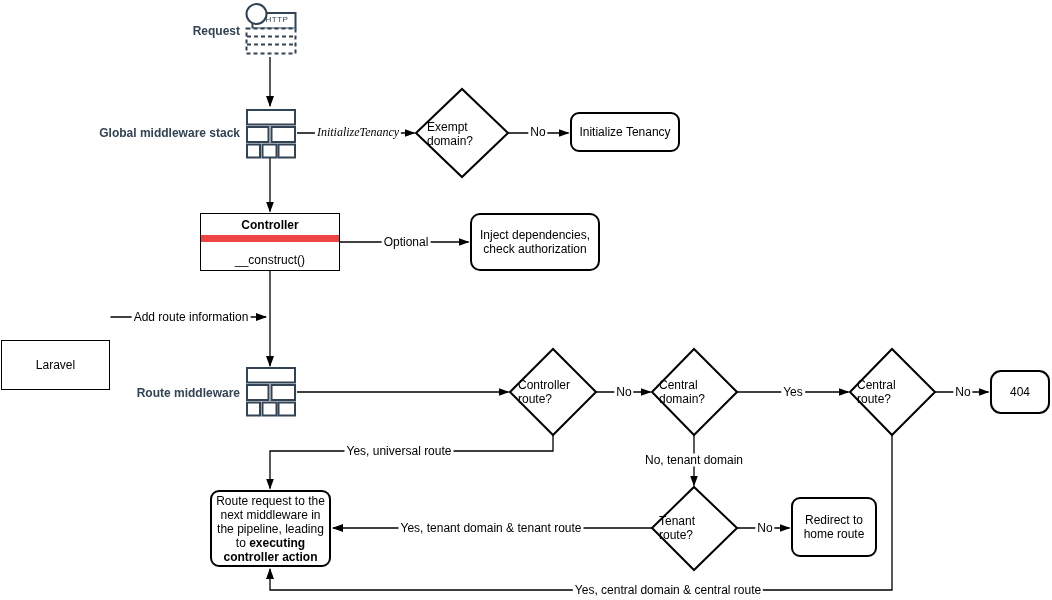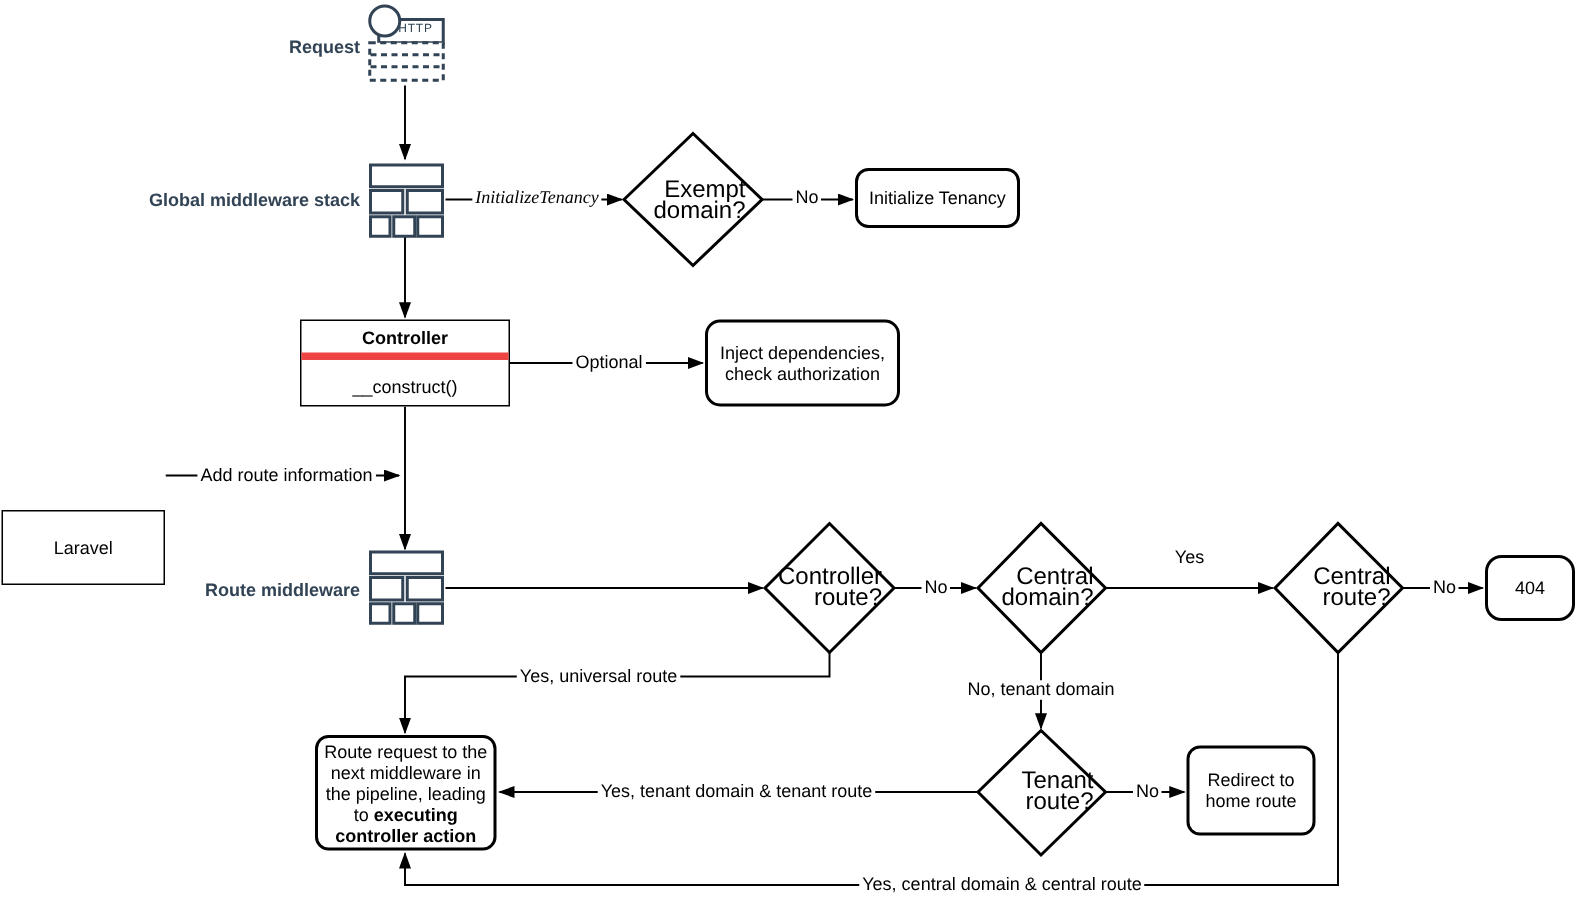--- a/index.html
+++ b/index.html
@@ -25,27 +25,27 @@
   .box.init-tenancy{left:570px;top:112px;width:110px;height:40px;}
   .box.inject{left:470px;top:213px;width:130px;height:58px;border-radius:10px;padding:4px;}
   .box.notfound{left:990px;top:370px;width:60px;height:44px;border-radius:11px;}
   .box.redirect{left:791px;top:497px;width:86px;height:60px;padding:4px;}
   .box.pass{left:210px;top:490px;width:121px;height:77px;padding:2px;}
   .box.laravel{left:1px;top:292px;width:109px;height:50px;}
 
   .uml{position:absolute;box-sizing:border-box;background:#fff;border:1.5px solid #000;
        left:200px;top:213px;width:140px;height:58px;font-size:12px;}
   .uml .uml-head{height:21px;display:flex;align-items:center;justify-content:center;
-       font-weight:bold;border-bottom:5px solid #ef4444;}
+       font-weight:bold;border-bottom:7px solid #ef4444;}
   .uml .uml-body{height:35px;display:flex;align-items:center;justify-content:center;}
 
   
   .dlabel{
-    position:absolute;width:70px;text-align:right;
-    font-size:16px;line-height:14px;color:#000;
+    position:absolute;width:70px;text-align:left;
+    font-size:12px;line-height:14px;color:#000;
     transform:translate(-50%,-50%);
   }
 
   
   .elabel{
     position:absolute;transform:translate(-50%,-50%);
     background:#fff;padding:0 2px;
     font-size:12px;line-height:13px;white-space:nowrap;color:#000;
   }
   .italic{font-style:italic;font-family:Liberation Serif, serif;}
@@ -168,21 +168,21 @@
   <div class="dlabel" style="left:553px;top:392px;">Controller route?</div>
   <div class="dlabel" style="left:694px;top:392px;">Central domain?</div>
   <div class="dlabel" style="left:892px;top:392px;">Central route?</div>
   <div class="dlabel" style="left:694px;top:528px;">Tenant route?</div>
 
   <div class="elabel italic" style="left:358px;top:132px;">InitializeTenancy</div>
   <div class="elabel" style="left:538px;top:132px;">No</div>
   <div class="elabel" style="left:406px;top:242px;">Optional</div>
   <div class="elabel" style="left:191px;top:317px;">Add route information</div>
   <div class="elabel" style="left:624px;top:392px;">No</div>
-  <div class="elabel" style="left:793px;top:372px;">Yes</div>
+  <div class="elabel" style="left:793px;top:392px;">Yes</div>
   <div class="elabel" style="left:963px;top:392px;">No</div>
   <div class="elabel" style="left:399px;top:451px;">Yes, universal route</div>
   <div class="elabel" style="left:694px;top:460px;">No, tenant domain</div>
   <div class="elabel" style="left:765px;top:528px;">No</div>
   <div class="elabel" style="left:491px;top:528px;">Yes, tenant domain &amp; tenant route</div>
   <div class="elabel" style="left:648px;top:590px;margin-left:20px;">Yes, central domain &amp; central route</div>
 
 </div>
 
 </body></html>

